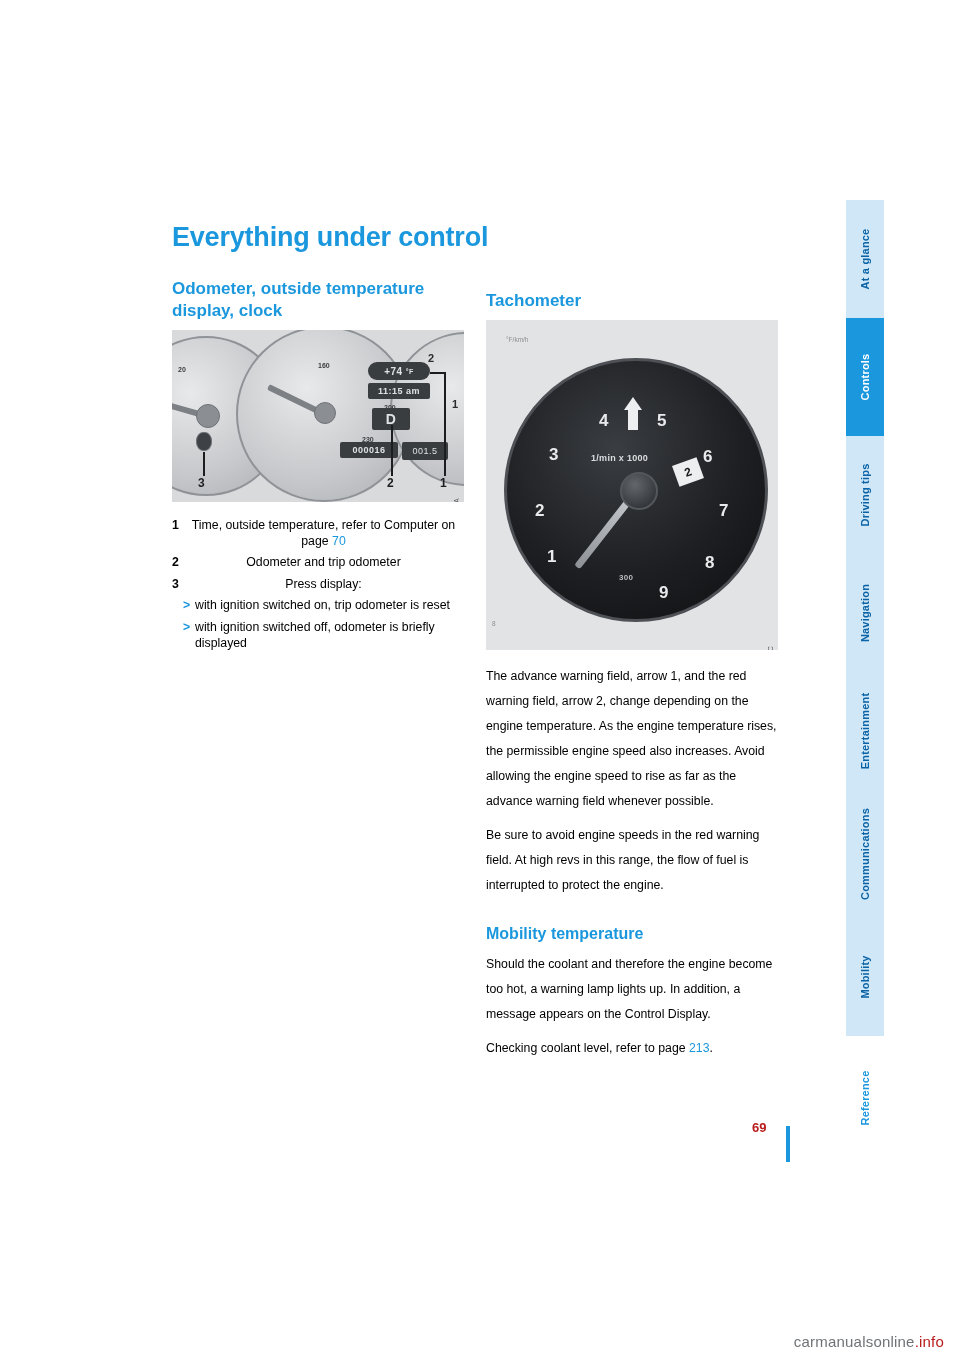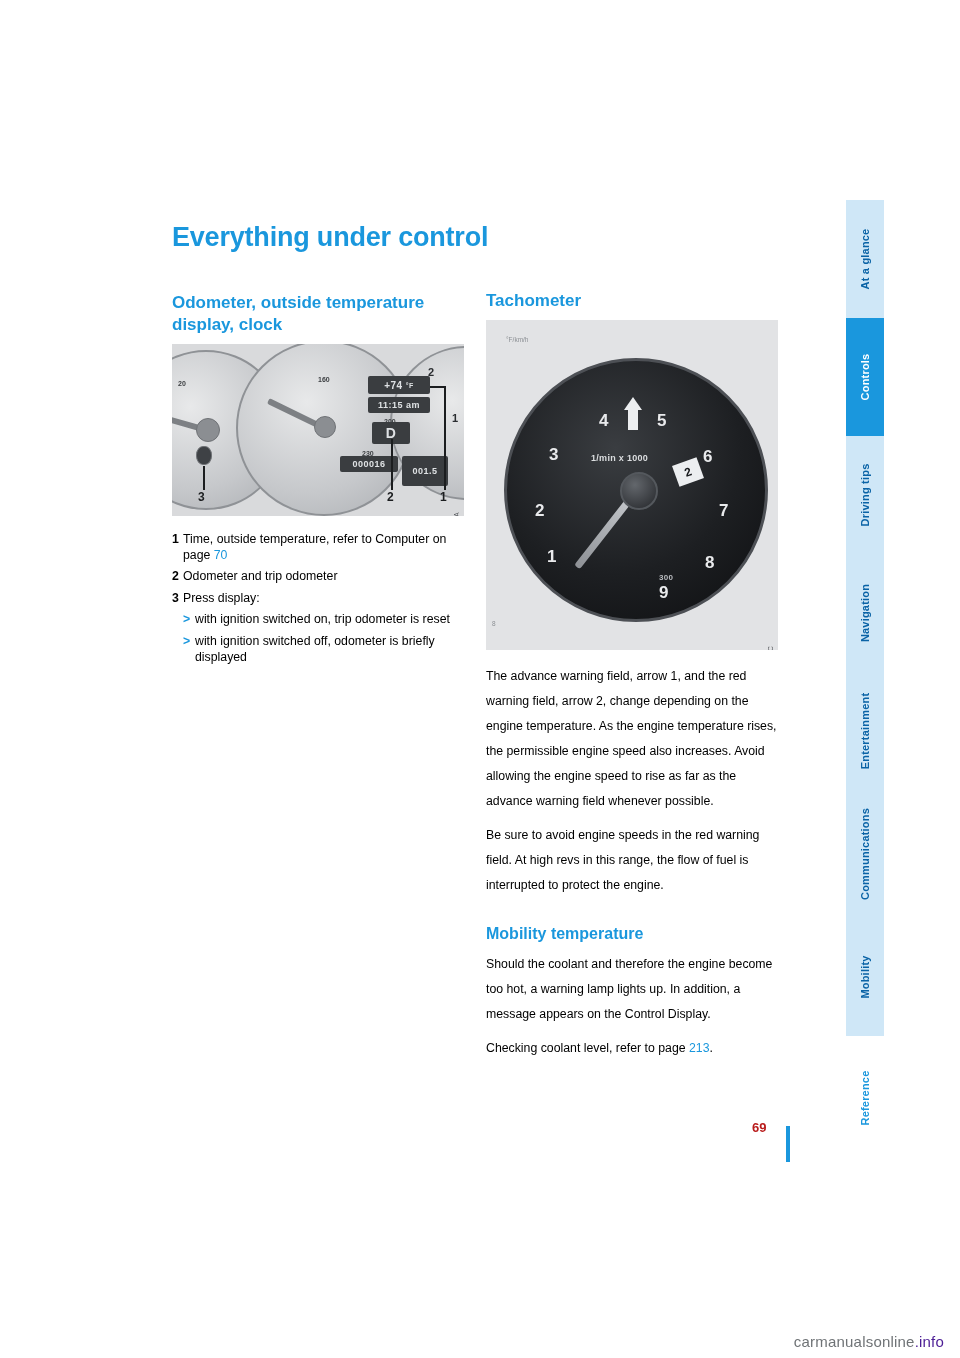--- a/index.html
+++ b/index.html
@@ -63,21 +63,21 @@
     left: 172px;
     top: 222px;
     font-size: 27px;
     font-weight: bold;
     color: #1a97dd;
     letter-spacing: -0.2px;
   }
   .col-left {
     position: absolute;
     left: 172px;
-    top: 292px;
+    top: 278px;
     width: 292px;
   }
   .col-right {
     position: absolute;
     left: 486px;
     top: 290px;
     width: 292px;
   }
   h2.sec {
     margin: 0 0 8px 0;
@@ -108,20 +108,21 @@
     line-height: 15.6px;
     margin-bottom: 6px;
   }
   .numitem .num {
     font-weight: bold;
     width: 11px;
     flex: 0 0 11px;
   }
   .numitem .txt {
     flex: 1 1 auto;
+    text-align: center;
   }
   .arrowitem {
     display: flex;
     font-size: 12.3px;
     line-height: 15.6px;
     margin-bottom: 6px;
     padding-left: 11px;
   }
   .arrowitem .arw {
     width: 12px;
@@ -303,21 +304,21 @@
     background: #1a97dd;
   }
   .watermark {
     position: absolute;
     right: 16px;
     bottom: 8px;
     font-size: 15px;
     color: #6f7376;
     letter-spacing: 0.2px;
   }
-  .watermark .info { color: #4c1d95; }
+  .watermark .info { color: #b91c1c; }
 </style>
 </head>
 <body>
 
 <div class="page">
 
   <div class="side-rail">
     <div class="rail-tab" style="top:0px;height:118px;">
       <span>At a glance</span>
     </div>
@@ -364,31 +365,31 @@
 
       <div class="dial" style="left:218px; top:2px; width:150px; height:150px;"></div>
 
       <div class="scale-num" style="left:6px; top:36px;">20</div>
       <div class="scale-num" style="left:146px; top:32px;">160</div>
       <div class="scale-num" style="left:212px; top:74px;">200</div>
       <div class="scale-num" style="left:190px; top:106px;">230</div>
       <div class="scale-num" style="left:256px; top:22px; font-size:11px; color:#2a2d30;">2</div>
       <div class="scale-num" style="left:280px; top:68px; font-size:11px; color:#2a2d30;">1</div>
 
-      <div class="lcdbox" style="left:196px; top:32px; width:62px; height:18px; font-size:10px; font-weight:bold;">
+      <div class="lcdbox" style="left:196px; top:32px; width:62px; height:18px; font-size:10px; font-weight:bold;border-radius:9px;">
         <span>+74</span>
         <span style="font-size:7px; margin-left:3px;">°F</span>
       </div>
 
       <div class="lcdbox" style="left:196px; top:53px; width:62px; height:16px; font-size:9px; font-weight:bold;">11:15 am</div>
 
       <div class="lcdbox" style="left:200px; top:78px; width:38px; height:22px; font-size:14px; font-weight:bold;">D</div>
 
       <div class="lcdbox" style="left:168px; top:112px; width:58px; height:16px; font-size:9px; font-weight:bold;">000016</div>
-      <div class="lcdbox" style="left:230px; top:112px; width:46px; height:30px; font-size:9px; font-weight:bold;">001.5</div>
+      <div class="lcdbox" style="left:230px; top:112px; width:46px; height:18px; font-size:9px; font-weight:normal;">001.5</div>
 
       <div class="hub" style="left:24px; top:102px; width:14px; height:17px; border-radius:7px/9px; background:#3e4145;"></div>
 
       <div class="leader" style="left:31px; top:122px; width:1.5px; height:24px;"></div>
       <div class="leader" style="left:219px; top:95px; width:1.5px; height:51px;"></div>
       <div class="leader" style="left:272px; top:42px; width:1.5px; height:104px;"></div>
       <div class="leader" style="left:258px; top:42px; width:15px; height:1.5px;"></div>
 
       <div class="numlabel" style="left:26px; top:146px;">3</div>
       <div class="numlabel" style="left:215px; top:146px;">2</div>
@@ -446,21 +447,21 @@
         <div class="tach-label" style="left:118px; top:118px; font-size:13px; font-style:italic;">M</div>
 
         <div class="arrow-up" style="left:117px; top:36px;"></div>
         <div class="arrow-box" style="left:121px; top:49px; width:10px; height:20px;"></div>
 
         <div class="tag" style="left:168px; top:100px; width:26px; height:22px;">2</div>
 
         <div class="tach-needle"></div>
         <div class="tach-hub"></div>
 
-        <div class="tach-label" style="left:112px; top:212px; font-size:8px; color:#b9bcc0;margin-left:40px;">300</div>
+        <div class="tach-label" style="left:112px; top:212px; font-size:8px; color:#b9bcc0;">300</div>
       </div>
 
       <div class="wm" style="left:6px; top:300px;">8</div>
       <div class="figcode">WK20BW0C</div>
     </div>
 
     <p class="body">The advance warning field, arrow 1, and the red warning field, arrow 2, change depending on the engine temperature. As the engine temperature rises, the permissible engine speed also increases. Avoid allowing the engine speed to rise as far as the advance warning field whenever possible.</p>
     <p class="body">Be sure to avoid engine speeds in the red warning field. At high revs in this range, the flow of fuel is interrupted to protect the engine.</p>
 
     <h3 class="sub">Mobility temperature</h3>

